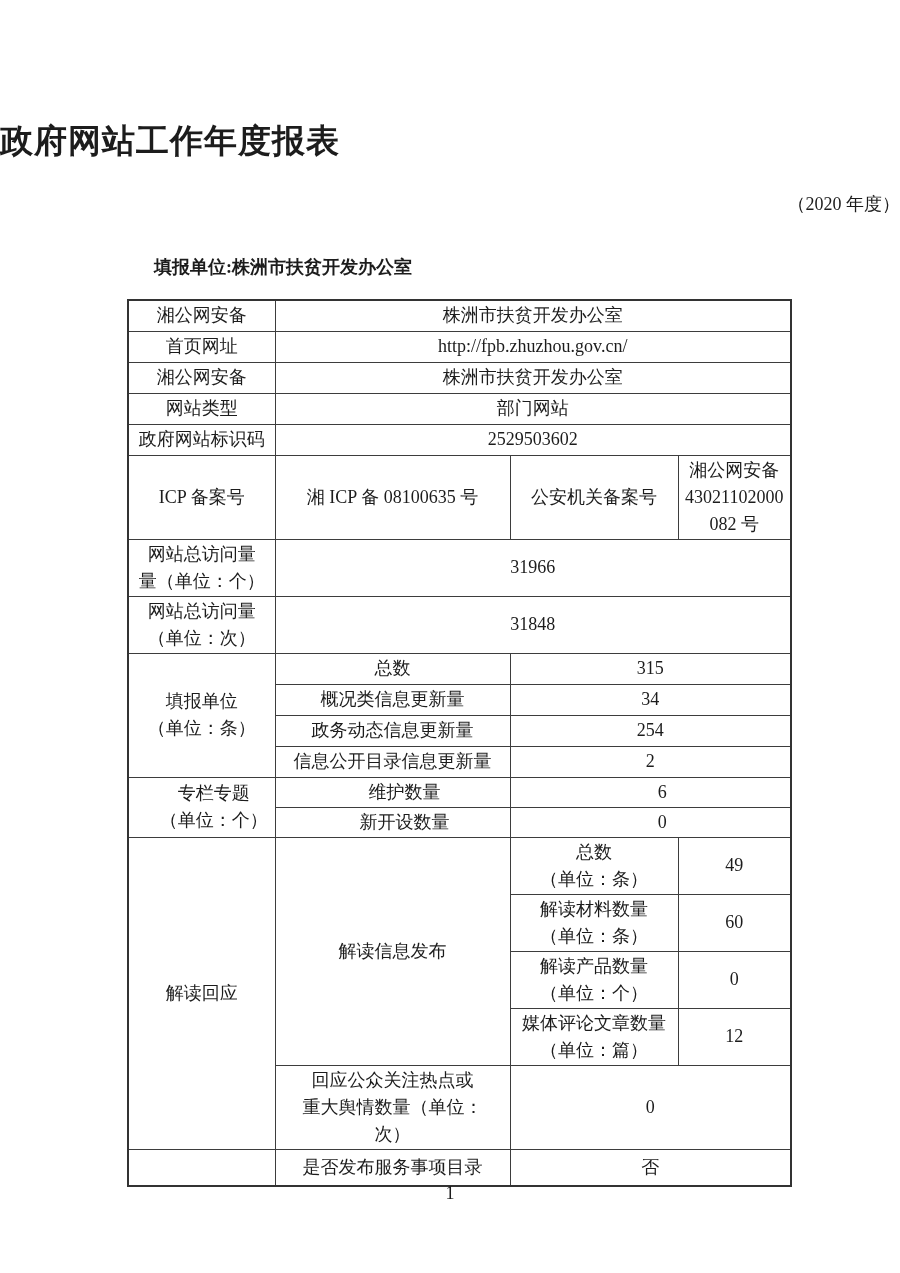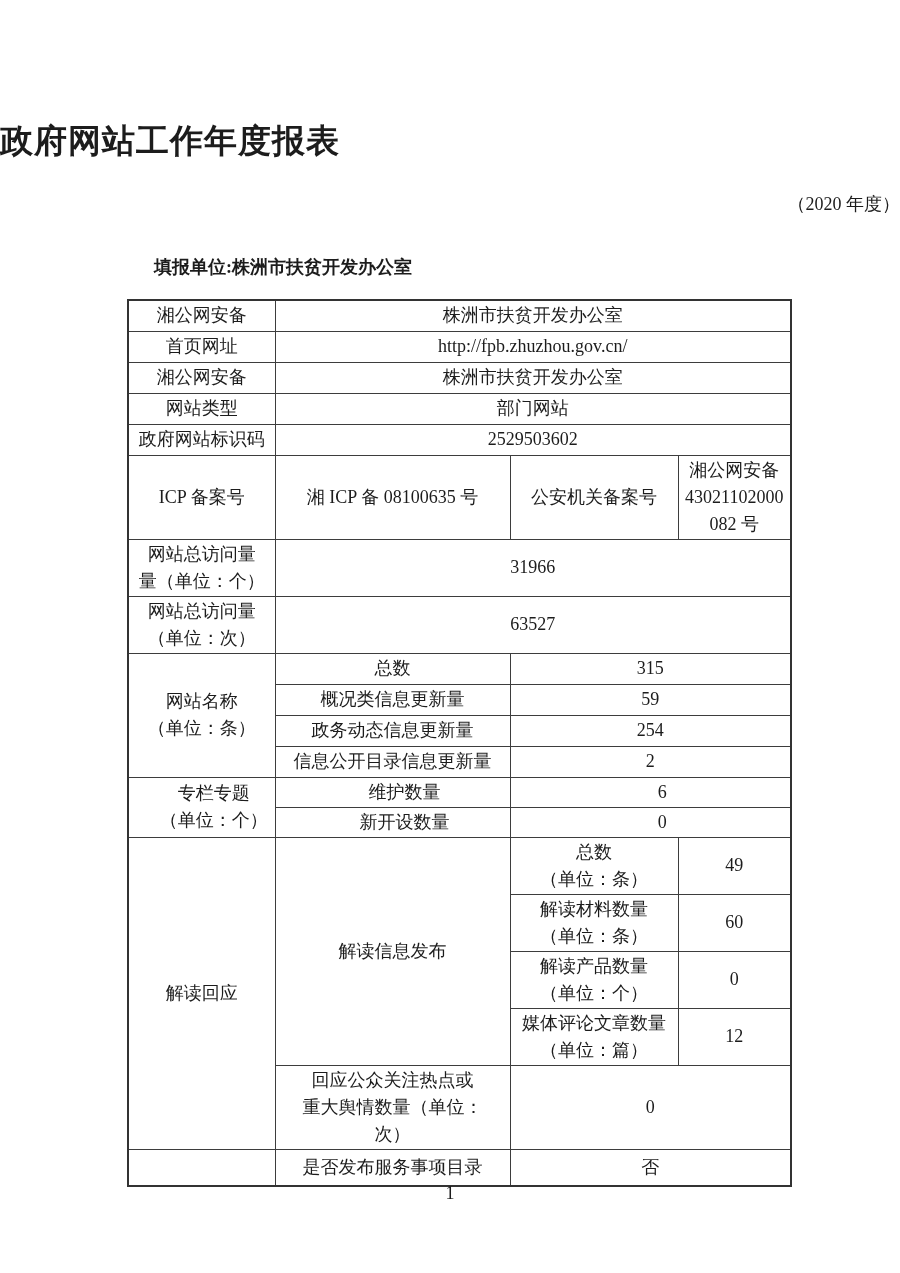--- a/index.html
+++ b/index.html
@@ -111,32 +111,32 @@
 082 号</td>
       </tr>
       <tr class="h55">
         <td>网站总访问量
 量（单位：个）</td>
         <td colspan="3">31966</td>
       </tr>
       <tr class="h55">
         <td>网站总访问量
 （单位：次）</td>
-        <td colspan="3">63527</td>
+        <td colspan="3">31848</td>
       </tr>
 
       <tr class="h31">
-        <td rowspan="4">网站名称
+        <td rowspan="4">填报单位
 （单位：条）</td>
         <td>总数</td>
         <td colspan="2">315</td>
       </tr>
       <tr class="h31">
         <td>概况类信息更新量</td>
-        <td colspan="2">59</td>
+        <td colspan="2">34</td>
       </tr>
       <tr class="h31">
         <td>政务动态信息更新量</td>
         <td colspan="2">254</td>
       </tr>
       <tr class="h31">
         <td>信息公开目录信息更新量</td>
         <td colspan="2">2</td>
       </tr>
 

